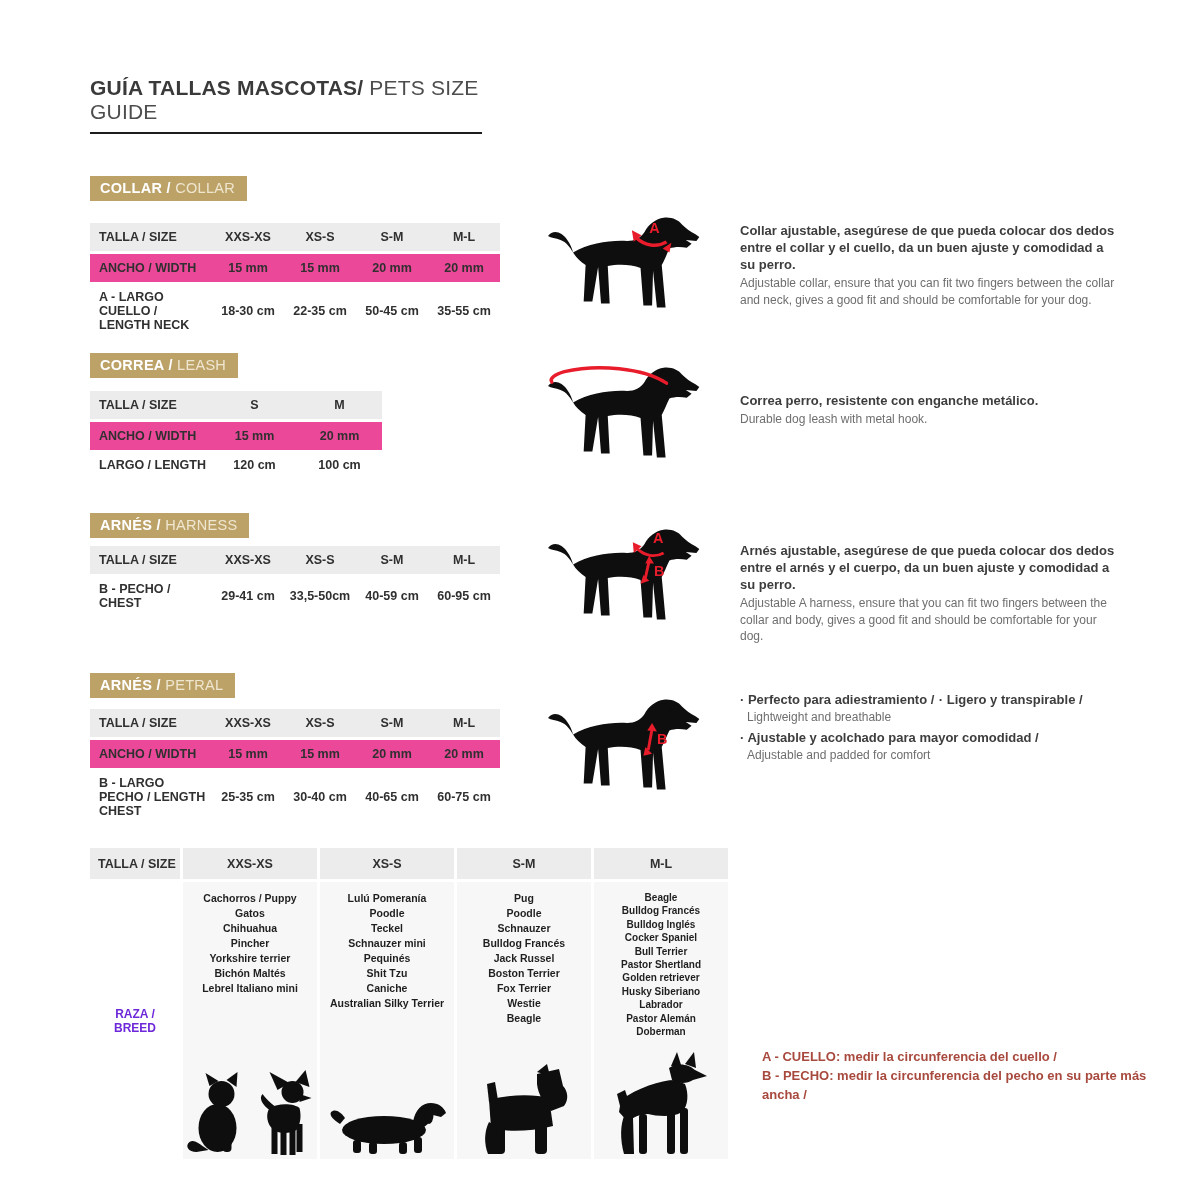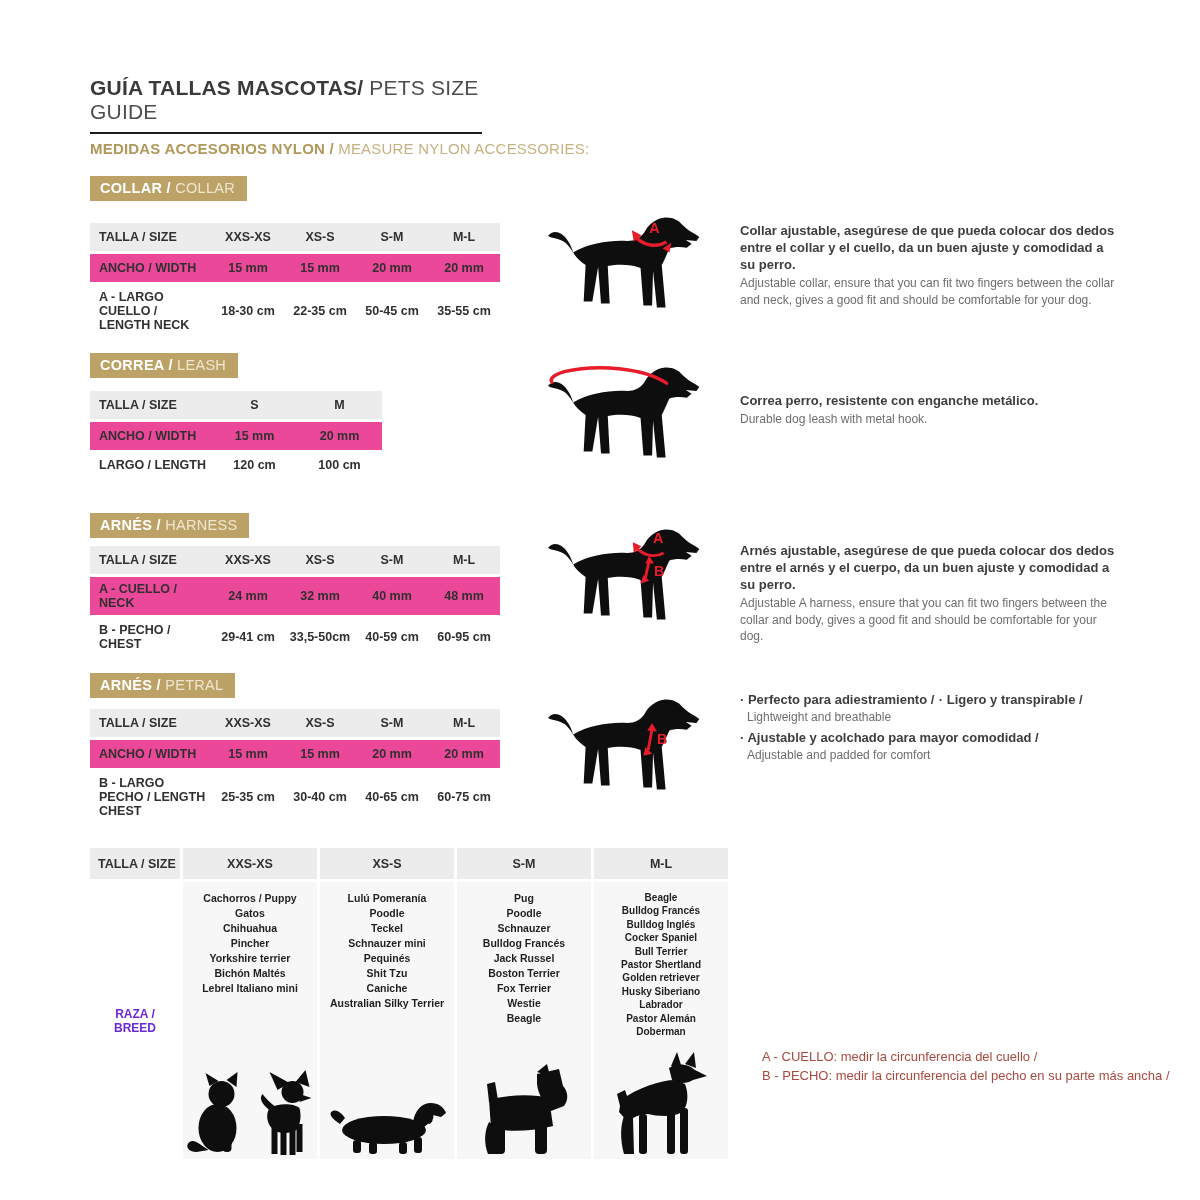--- a/index.html
+++ b/index.html
@@ -49,21 +49,21 @@
   .bb-col { width:134px; background:#f7f7f7; height:277px; position:relative; }
   .bb-lbl { width:90px; background:#ffffff; height:277px; display:flex; align-items:center;
             justify-content:center; text-align:center; font-weight:bold; font-size:12px; color:#6d28d9; }
   ul.breeds { list-style:none; margin:9px 0 0 0; padding:0; text-align:center;
               font-weight:bold; font-size:10.5px; line-height:15px; color:#1f1f1f; }
   ul.breeds.small { font-size:10px; line-height:13.4px; }
   .sil { position:absolute; bottom:3px; left:50%; transform:translateX(-50%);
          display:flex; align-items:flex-end; gap:5px; }
 
   
-  .note-bold  { font-size:13px; font-weight:normal; color:#a8493e; line-height:1.45; }
+  .note-bold  { font-size:13px; font-weight:bold; color:#a8493e; line-height:1.45; }
   .note-light { font-size:12px; color:#b1685c; line-height:1.45; padding-left:25px; margin-bottom:3px; }
 
   svg .ink { fill:#0e0e0e; }
   svg text.mark { font-family:"Liberation Sans",sans-serif; font-weight:bold; font-size:15px; fill:#e81c2a; }
 </style>
 </head>
 <body>
 
 <div class="page">
 
@@ -71,23 +71,20 @@
     <defs>
       <g id="dogshape">
         <path class="ink" d="M7,25 C12,18 21,20 27,29 C30,33 32,38 33,42 C50,32 72,29 89,30 C97,30 103,27 107,21 C111,13 119,7 127,6 C135,5 142,8 146,13 C150,17 155,21 160,23 L164,26 L161,30 L150,29 L156,33 L151,37 C144,36 138,36 133,38 C130,44 128,50 125,55 L129,99 L120,99 L116,61 L115,97 L106,97 L103,58 C93,54 79,54 69,56 L71,95 L62,95 L59,57 L53,93 L44,93 L46,55 C40,51 36,47 33,42 C30,37 26,31 20,29 C15,27 10,27 7,25 Z"></path>
         <path class="ink" d="M126,9 C121,13 120,21 124,27 C128,31 134,30 136,24 C137,17 133,11 126,9 Z"></path>
       </g>
     </defs>
   </svg>
 
   <div class="abs title" style="left:90px;top:76px">
     <span>GUÍA TALLAS MASCOTAS/</span><span class="light"> PETS SIZE GUIDE</span>
-  </div>
-  <div class="abs subtitle" style="left:90px;top:140px">
-    <span>MEDIDAS ACCESORIOS NYLON / </span><span class="light">MEASURE NYLON ACCESSORIES:</span>
   </div>
 
   <div class="abs badge" style="left:90px;top:176px">
     <span class="bb">COLLAR / </span><span class="bl">COLLAR</span>
   </div>
 
   <table class="size abs" style="left:90px;top:220px;width:410px">
     <colgroup>
         <col style="width:122px">
         <col style="width:72px">
@@ -184,27 +181,20 @@
         <col style="width:72px">
         <col style="width:72px">
       </colgroup>
     <tbody>
         <tr class="hdr">
       <td class="lbl">TALLA / SIZE</td>
       <td class="val">XXS-XS</td>
       <td class="val">XS-S</td>
       <td class="val">S-M</td>
       <td class="val">M-L</td>
-    </tr>
-    <tr class="shade">
-      <td class="lbl">A - CUELLO / NECK</td>
-      <td class="val">24 mm</td>
-      <td class="val">32 mm</td>
-      <td class="val">40 mm</td>
-      <td class="val">48 mm</td>
     </tr>
     <tr class="plain">
       <td class="lbl">B - PECHO / CHEST</td>
       <td class="val">29-41 cm</td>
       <td class="val">33,5-50cm</td>
       <td class="val">40-59 cm</td>
       <td class="val">60-95 cm</td>
     </tr>
   </tbody>
     </table>

